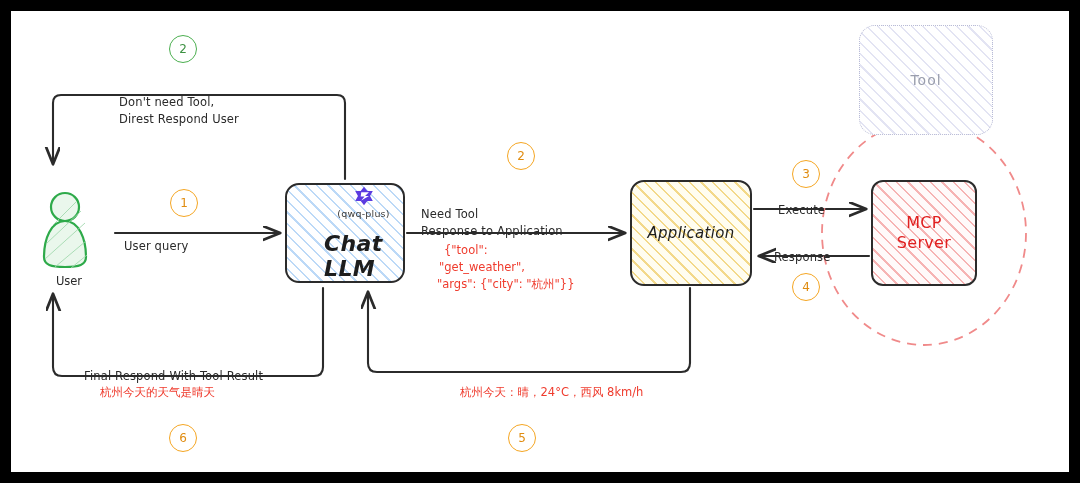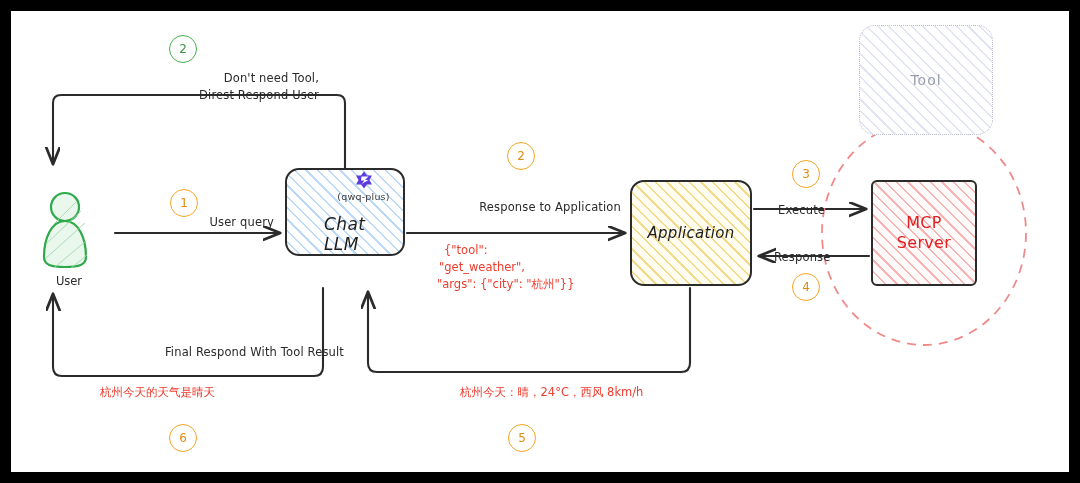--- a/index.html
+++ b/index.html
@@ -5,54 +5,54 @@
   html,body{margin:0;padding:0;background:#000;}
   body{width:1080px;height:483px;overflow:hidden;font-family:"DejaVu Sans","Liberation Sans",sans-serif;}
   #frame{position:relative;width:1080px;height:483px;background:#000;box-sizing:border-box;}
   #canvas{position:absolute;left:11px;top:11px;width:1058px;height:461px;background:#ffffff;overflow:hidden;}
   #svg{position:absolute;left:0;top:0;width:1058px;height:461px;}
 
   .node{position:absolute;box-sizing:border-box;display:flex;flex-direction:column;
         align-items:center;justify-content:center;}
 
   
-  #chat-llm{left:274px;top:157px;width:120px;height:88px;border:2.2px solid #2b2b2b;
+  #chat-llm{left:274px;top:172px;width:120px;height:100px;border:2.2px solid #2b2b2b;
       border-radius:14px;
       background:
         repeating-linear-gradient(45deg,#bcd9f7 0 1.6px,rgba(0,0,0,0) 1.6px 8px),
         #ffffff; padding-left: 37px;}
   #chat-llm .qwen{width:30px;height:30px;margin-bottom:1px;}
   #chat-llm .sub{font-size:9.5px;color:#3a3a3a;letter-spacing:.2px;margin-bottom:12px;}
-  #chat-llm .title{font-size:17px;color:#1d1d1d;font-style:italic;letter-spacing:.4px;}
+  #chat-llm .title{font-size:22px;color:#1d1d1d;font-style:italic;letter-spacing:.4px;font-weight:bold;}
 
   
   #application{left:619px;top:169px;width:122px;height:106px;border:2.2px solid #2b2b2b;
       border-radius:14px;
       background:
         repeating-linear-gradient(45deg,#f3d98a 0 1.7px,rgba(0,0,0,0) 1.7px 8px),
         #fffdf0;}
   #application .title{font-size:15px;color:#1d1d1d;font-style:italic;letter-spacing:.3px;}
 
   
   #mcp-server{left:860px;top:169px;width:106px;height:106px;border:2.2px solid #2b2b2b;
-      border-radius:6px;
+      border-radius:12px;
       background:
         repeating-linear-gradient(45deg,#f6b4b4 0 1.7px,rgba(0,0,0,0) 1.7px 8px),
         #fffafa;}
   #mcp-server .title{font-size:16px;color:#e02020;line-height:1.28;text-align:center;letter-spacing:.3px;}
 
   
   #tool-box{left:848px;top:14px;width:134px;height:110px;
       border:1.6px dotted #b9bcd6;border-radius:16px;
       background:repeating-linear-gradient(45deg,#e3e4f3 0 1.5px,rgba(0,0,0,0) 1.5px 8px),#ffffff;}
   #tool-box .title{font-size:14px;color:#9a9ead;letter-spacing:1px;}
 
   
   .lbl{position:absolute;color:#2a2a2a;font-size:11.5px;line-height:1.45;white-space:pre;letter-spacing:.15px;}
-  .lbl.c{text-align:right;}
+  .lbl.c{text-align:left;margin-top:24px;}
   .red{color:#ef3b2d;font-size:11.5px;line-height:1.55;}
   .red-cn{color:#ef3b2d;font-size:11.5px;line-height:1.65;}
 
   
   .badge{position:absolute;width:28px;height:28px;border-radius:50%;
       display:flex;align-items:center;justify-content:center;
       font-size:12px;box-sizing:border-box;background:#fff;}
   .badge.o{border:1.8px solid #f5a623;color:#e08c10;}
   .badge.g{border:1.8px solid #4caf50;color:#3d9142;}
 
@@ -128,20 +128,21 @@
     <div class="title">Tool</div>
   </div>
 
   <div id="user-cap">User</div>
 
   <div class="lbl c" style="left:113px;top:203px;width:150px;">User query</div>
 
   <div class="lbl c" style="left:108px;top:59px;width:200px;">Don't need Tool,</div>
   <div class="lbl c" style="left:108px;top:76px;width:200px;">Direst Respond User</div>
 
+  <div class="lbl c" style="left:410px;top:171px;width:200px;">Need Tool</div>
   <div class="lbl c" style="left:410px;top:188px;width:200px;">Response to Application</div>
 
   <div class="lbl" style="left:767px;top:191px;">Execute</div>
   <div class="lbl" style="left:763px;top:238px;">Response</div>
 
   <div class="lbl c" style="left:73px;top:333px;width:260px;">Final Respond With Tool Result</div>
 
   <div class="red" style="position:absolute;left:433px;top:231px;">{"tool":</div>
   <div class="red" style="position:absolute;left:428px;top:248px;">"get_weather",</div>
   <div class="red" style="position:absolute;left:426px;top:265px;">"args": {"city": "杭州"}}</div>

